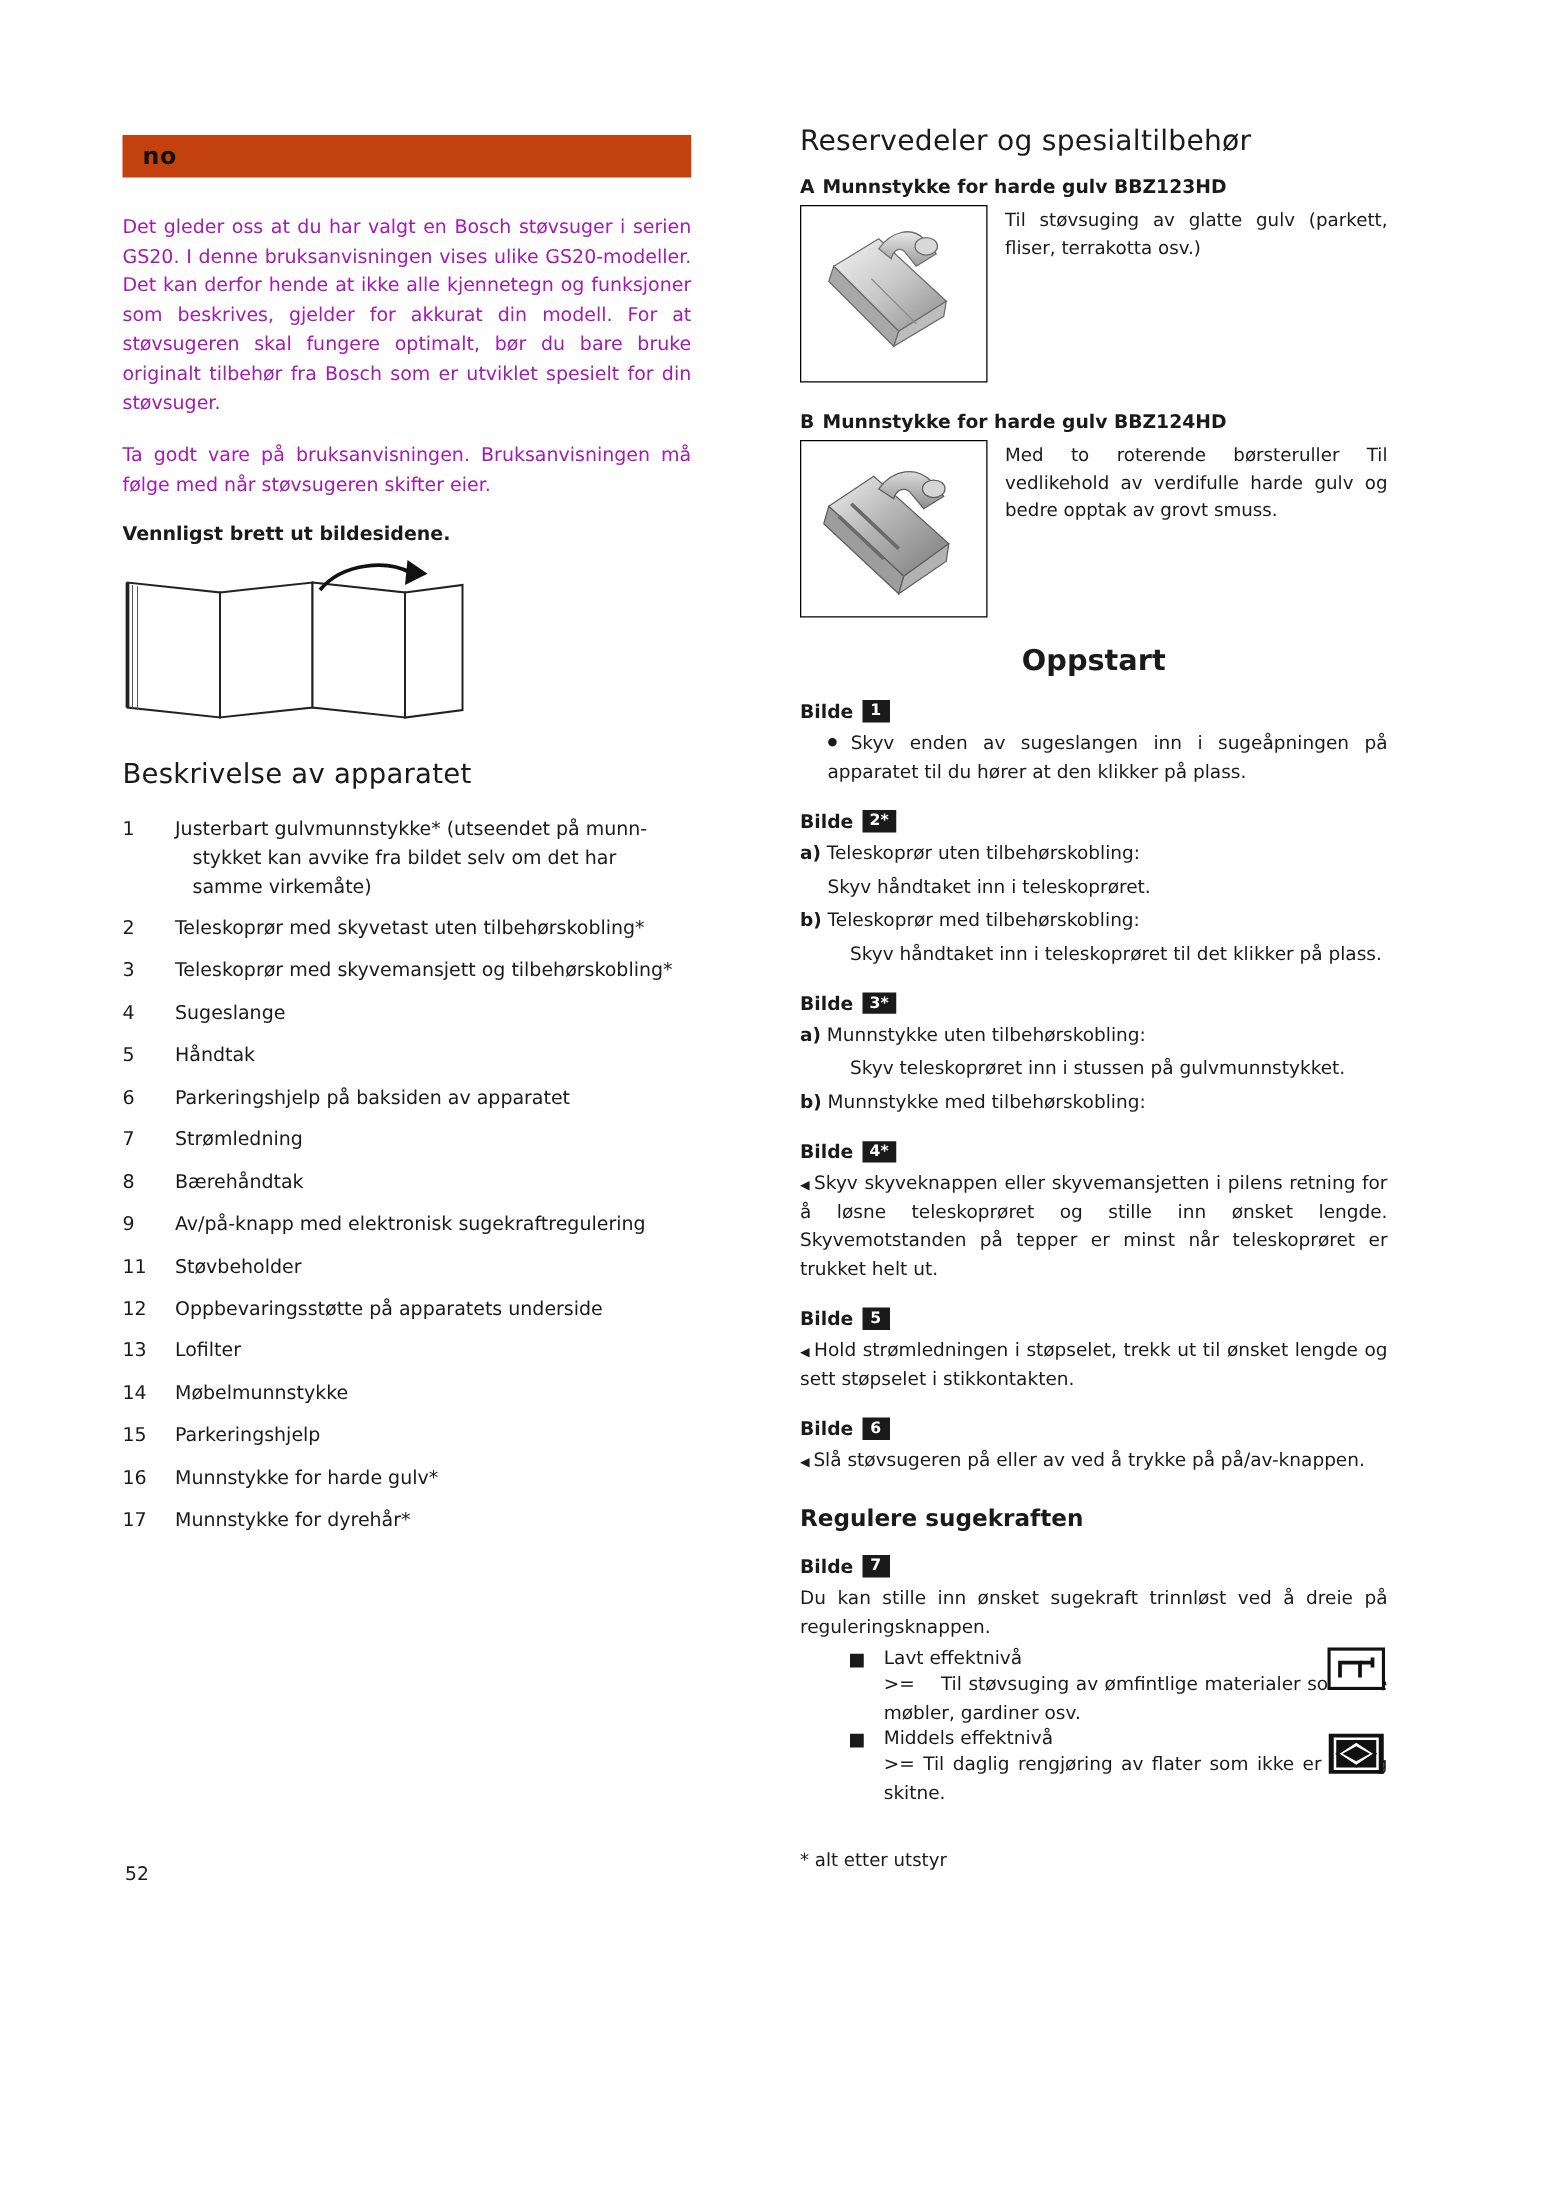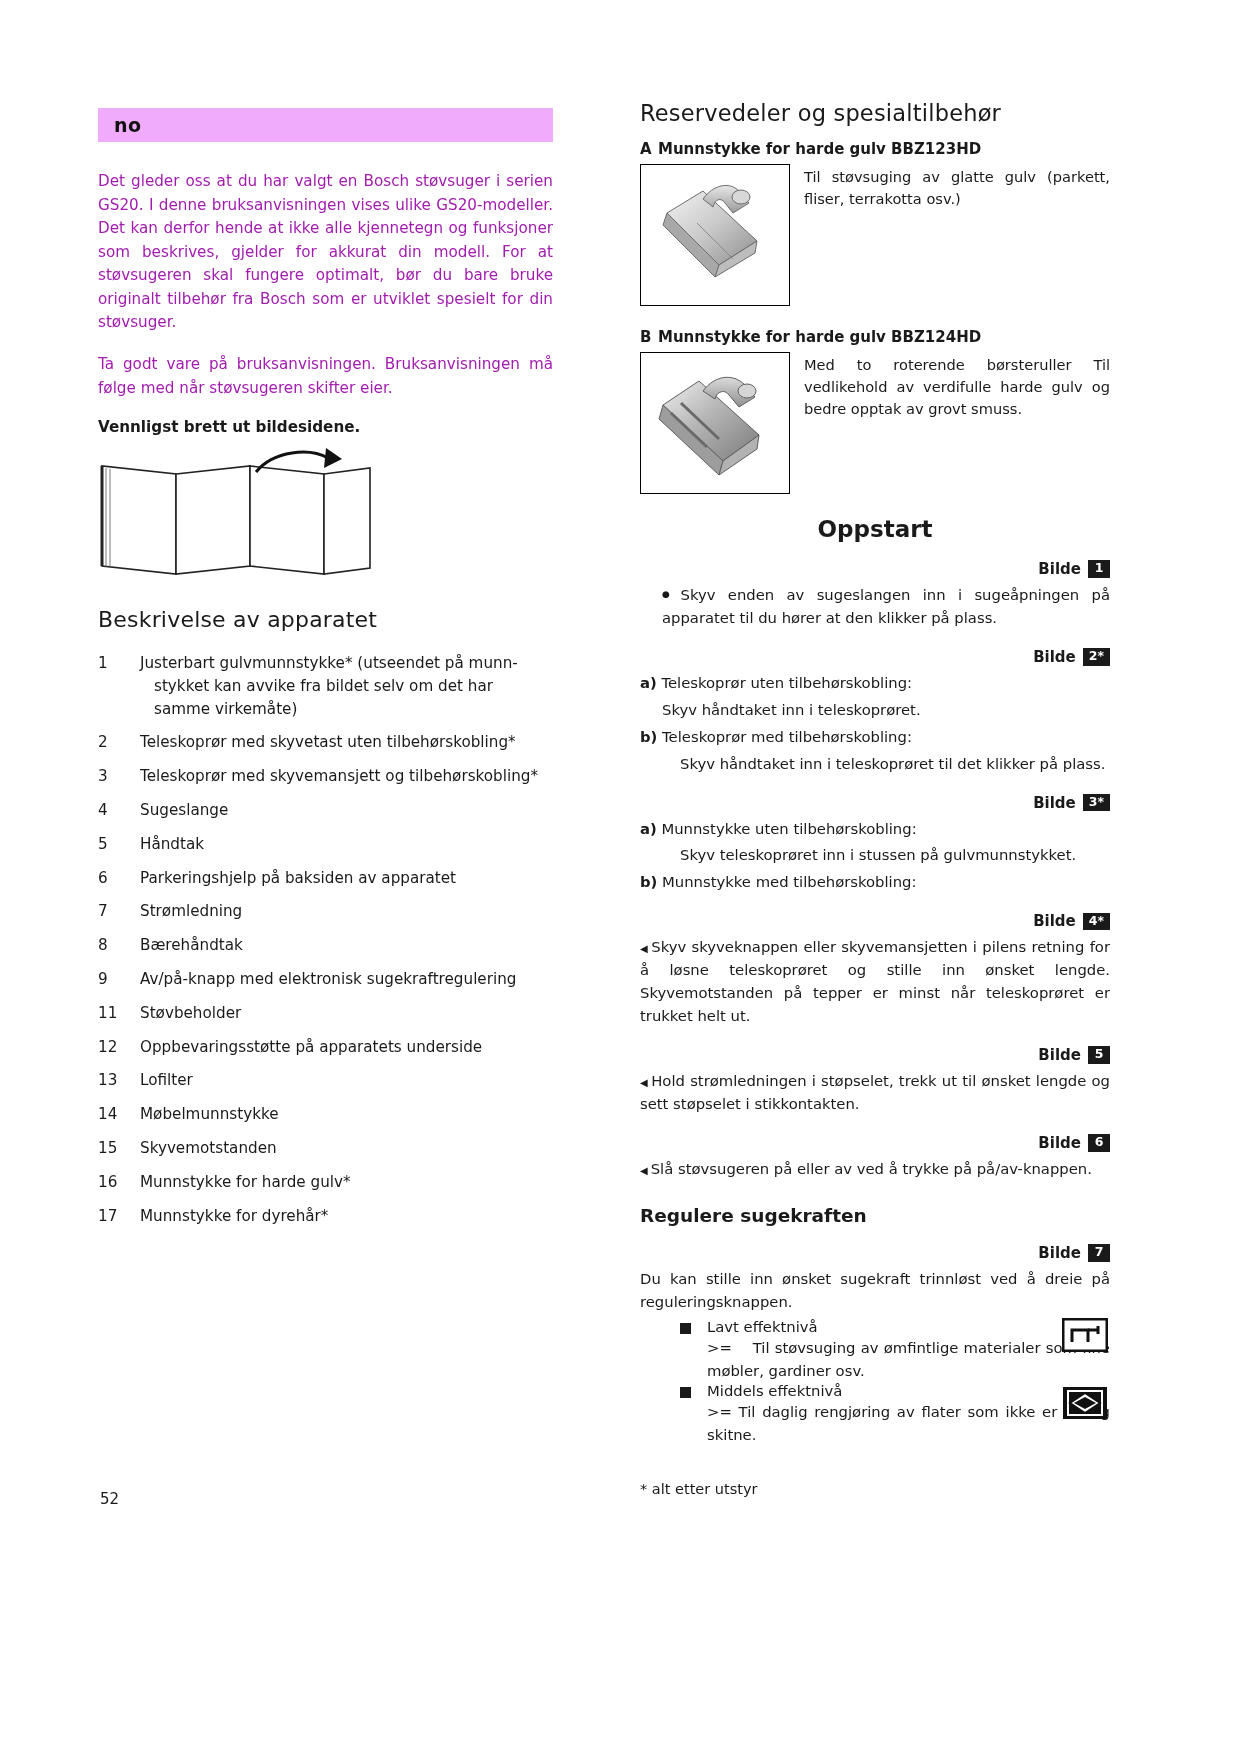--- a/index.html
+++ b/index.html
@@ -28,21 +28,21 @@
     width: 455px;
   }
   .col-right {
     position: absolute;
     left: 640px;
     top: 100px;
     width: 470px;
   }
   
   .lang-bar {
-    background: #f0abfc;
+    background: #c2410c;
     height: 34px;
     width: 455px;
     display: flex;
     align-items: center;
     padding-left: 16px;
     box-sizing: border-box;
     margin-bottom: 28px;
   }
   .lang-bar .lang {
     font-size: 19px;
@@ -136,21 +136,20 @@
     line-height: 1.5;
     flex: 1;
     padding-top: 2px;
     text-align: justify;
   }
   .bilde {
     display: flex;
     align-items: center;
     gap: 7px;
     margin: 18px 0 6px 0;
-    justify-content: flex-end;
   }
   .bilde .lbl {
     font-size: 15px;
     font-weight: bold;
   }
   .bilde .badge {
     background: #1a1a1a;
     color: #fff;
     font-size: 12.5px;
     font-weight: bold;
@@ -305,21 +304,21 @@
       <li>
           <span class="num">13</span>
           <span class="txt">Lofilter</span>
         </li>
       <li>
           <span class="num">14</span>
           <span class="txt">Møbelmunnstykke</span>
         </li>
       <li>
           <span class="num">15</span>
-          <span class="txt">Skyvemotstanden</span>
+          <span class="txt">Parkeringshjelp</span>
         </li>
       <li>
           <span class="num">16</span>
           <span class="txt">Munnstykke for harde gulv*</span>
         </li>
       <li>
           <span class="num">17</span>
           <span class="txt">Munnstykke for dyrehår*</span>
         </li>
     </ul>

